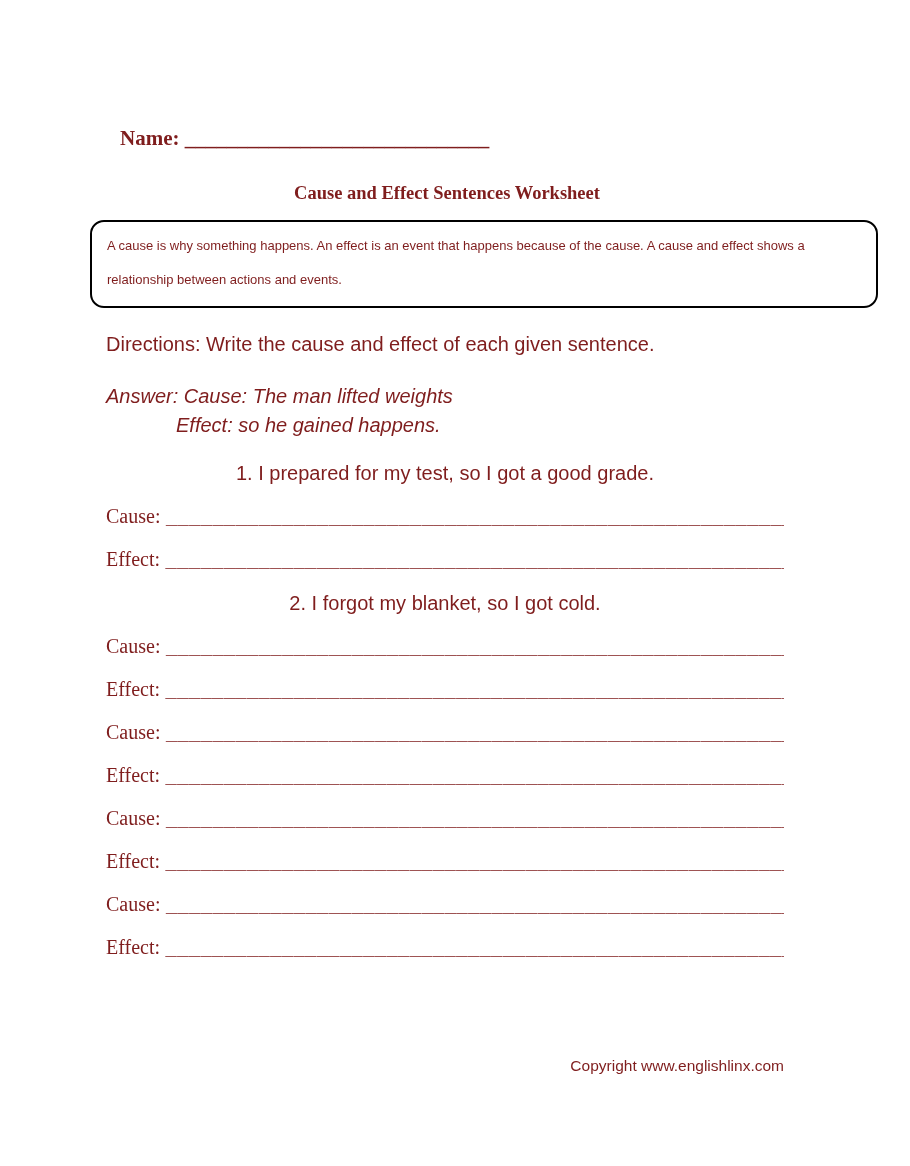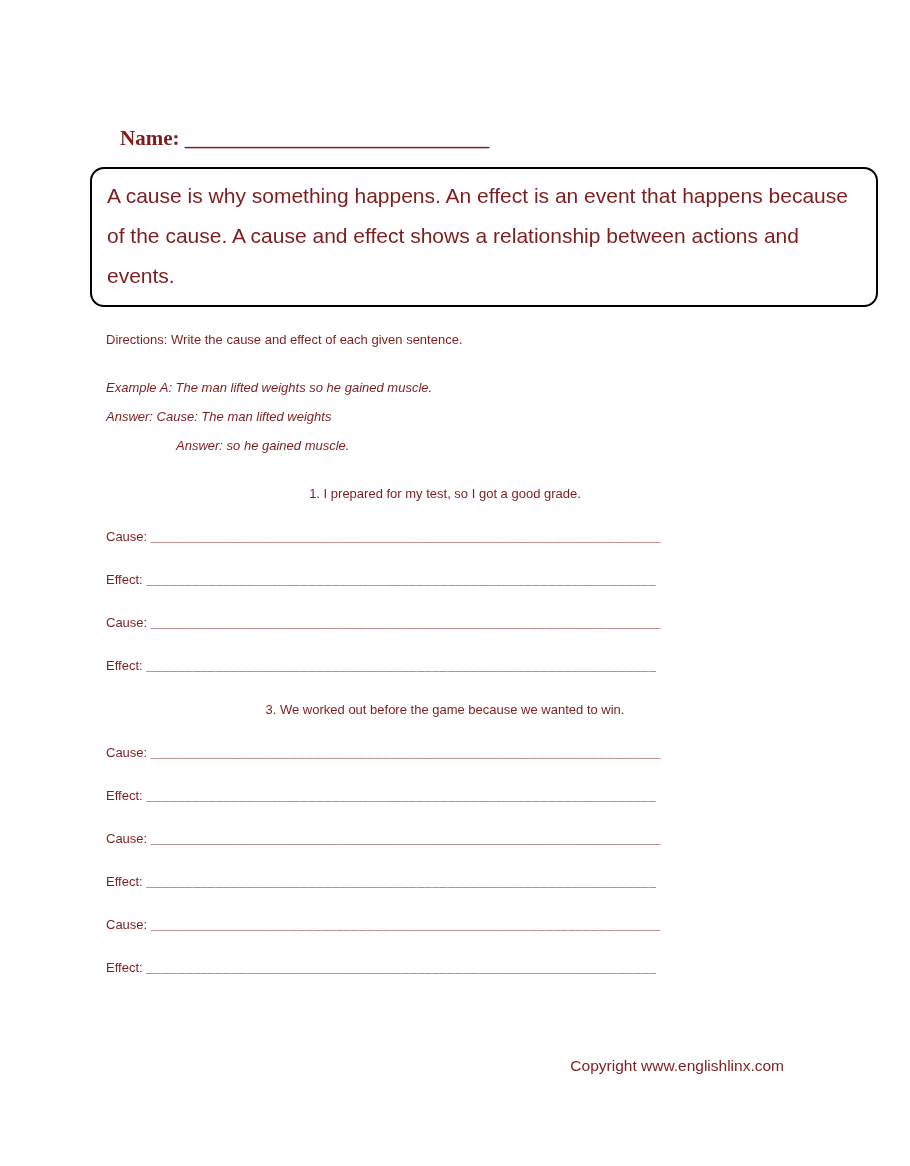--- a/index.html
+++ b/index.html
@@ -29,92 +29,92 @@
     font-weight:bold; font-size:18.5px;
   }
   
   .def-box {
     box-sizing:border-box;
     margin:16px 0 0 90px;
     width:788px;
     border:2px solid #000;
     border-radius:14px;
     padding:7px 28px 9px 15px;
-    font-size:21px; line-height:40px;
+    font-size:13px; line-height:34px;
   }
   
-  .content { margin:0 110px 0 106px; font-size:13px; }
+  .content { margin:0 110px 0 106px; font-size:20px; }
   .directions { margin-top:25px; }
   .example { margin-top:26px; font-style:italic; line-height:29px; }
   .example .indent { padding-left:70px; }
   .question-block { margin-top:0; }
   .q-sentence { margin-top:23px; line-height:21px;text-align:center; }
   .blank-line {
     margin-top:22px; line-height:21px;
     white-space:nowrap; overflow:hidden;
   }
-  .blank-line .label { display:inline-block; }
+  .blank-line .label { display:inline-block;font-family:Liberation Serif, serif; }
   .blank-line .blank { font-weight:bold; letter-spacing:0.5px; }
   
   .footer {
     position:absolute;
     right:110px; top:1029px;
     font-size:15.5px;
   }
 </style>
 </head>
 <body>
 
 <div class="page">
 
   <div class="header-row">
     <span class="header-field">
       <span>Name:</span>
       <span class="blank-serif">_____________________________</span>
     </span>
   </div>
 
+  <div class="title">Cause and Effect Sentences Worksheet</div>
 
   <div class="def-box">A cause is why something happens. An effect is an event that happens because of the cause. A cause and effect shows a relationship between actions and events.</div>
 
   <div class="content">
 
     <div class="directions">Directions: Write the cause and effect of each given sentence.</div>
 
     <div class="example">
-      <div>Example A: The man lifted weights so he gained muscle.</div>
       <div>Answer: Cause: The man lifted weights</div>
-      <div class="indent">Answer: so he gained muscle.</div>
+      <div class="indent">Effect: so he gained happens.</div>
     </div>
 
     <div class="question-block">
       <div class="q-sentence">1. I prepared for my test, so I got a good grade.</div>
       <div class="blank-line">
         <span class="label">Cause:</span>
         <span class="blank">__________________________________________________________________</span>
       </div>
       <div class="blank-line">
         <span class="label">Effect:</span>
         <span class="blank">__________________________________________________________________</span>
       </div>
     </div>
 
     <div class="question-block">
+      <div class="q-sentence">2. I forgot my blanket, so I got cold.</div>
       <div class="blank-line">
         <span class="label">Cause:</span>
         <span class="blank">__________________________________________________________________</span>
       </div>
       <div class="blank-line">
         <span class="label">Effect:</span>
         <span class="blank">__________________________________________________________________</span>
       </div>
     </div>
 
     <div class="question-block">
-      <div class="q-sentence">3. We worked out before the game because we wanted to win.</div>
       <div class="blank-line">
         <span class="label">Cause:</span>
         <span class="blank">__________________________________________________________________</span>
       </div>
       <div class="blank-line">
         <span class="label">Effect:</span>
         <span class="blank">__________________________________________________________________</span>
       </div>
     </div>
 

